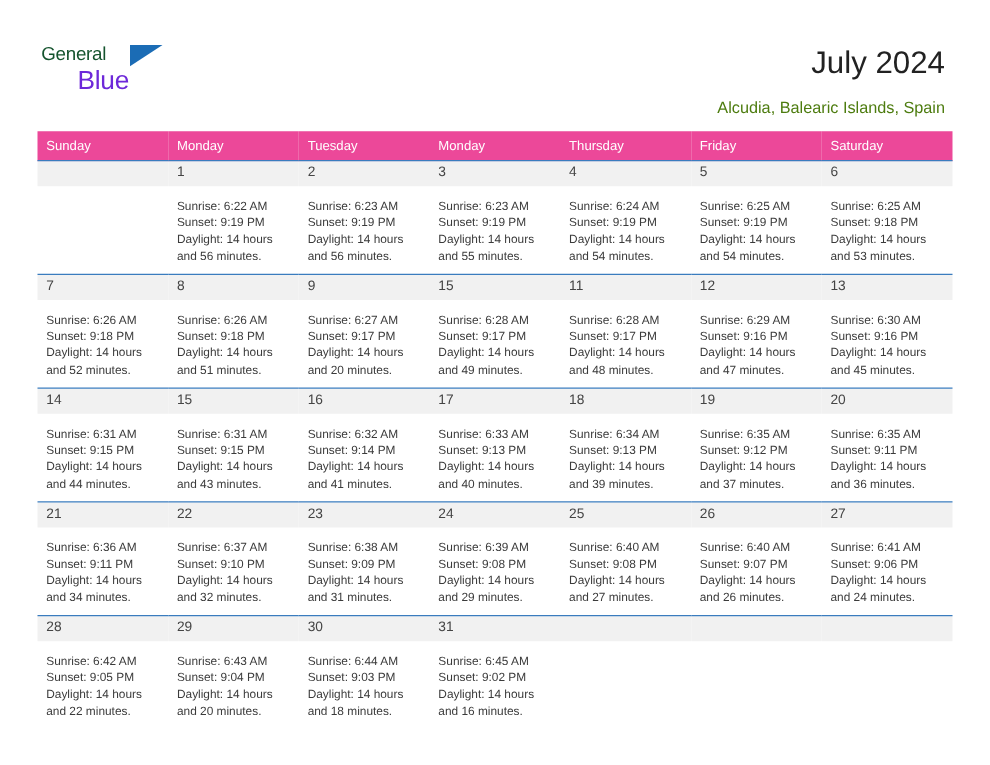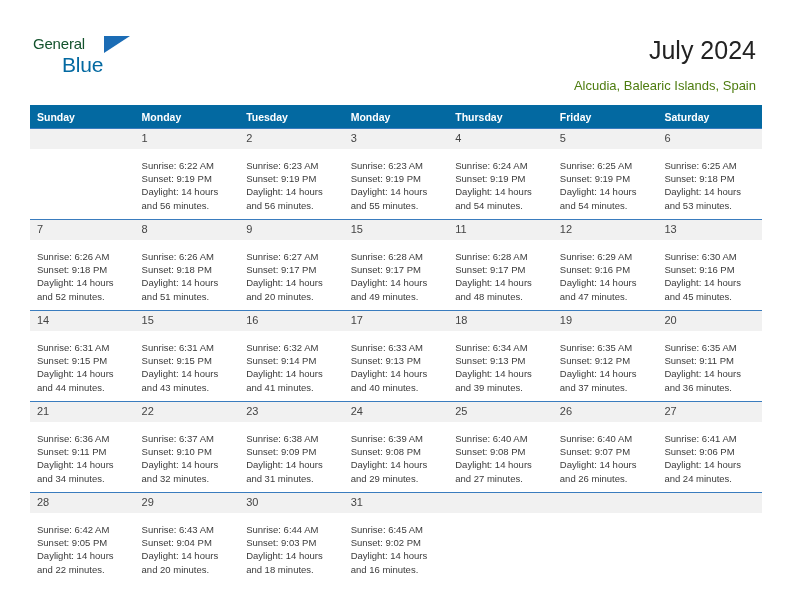--- a/index.html
+++ b/index.html
@@ -53,21 +53,21 @@
     height: 0;
     border-left: 26px solid #1b6cb5;
     border-bottom: 17px solid transparent;
   }
   .logo-blue {
     position: absolute;
     left: 29px;
     top: 21px;
     font-size: 21px;
     line-height: 21px;
-    color: #0369a1;
+    color: #6d28d9;
     letter-spacing: -0.2px;
   }
   .title {
     position: absolute;
     right: 36px;
     top: 36px;
     font-size: 25px;
     line-height: 28px;
     color: #222222;
     text-align: right;
@@ -88,24 +88,24 @@
   
   .calendar {
     position: absolute;
     left: 30px;
     top: 105px;
     width: 732px;
     border-collapse: collapse;
     table-layout: fixed;
   }
   .calendar th {
-    background: #0369a1;
+    background: #ec4899;
     color: #ffffff;
     font-size: 10.5px;
-    font-weight: bold;
+    font-weight: normal;
     text-align: left;
     padding: 5px 0 5px 7px;
     height: 13px;
     border: none;
   }
   .calendar td {
     vertical-align: top;
     padding: 0;
     border: none;
     width: 104.5px;

